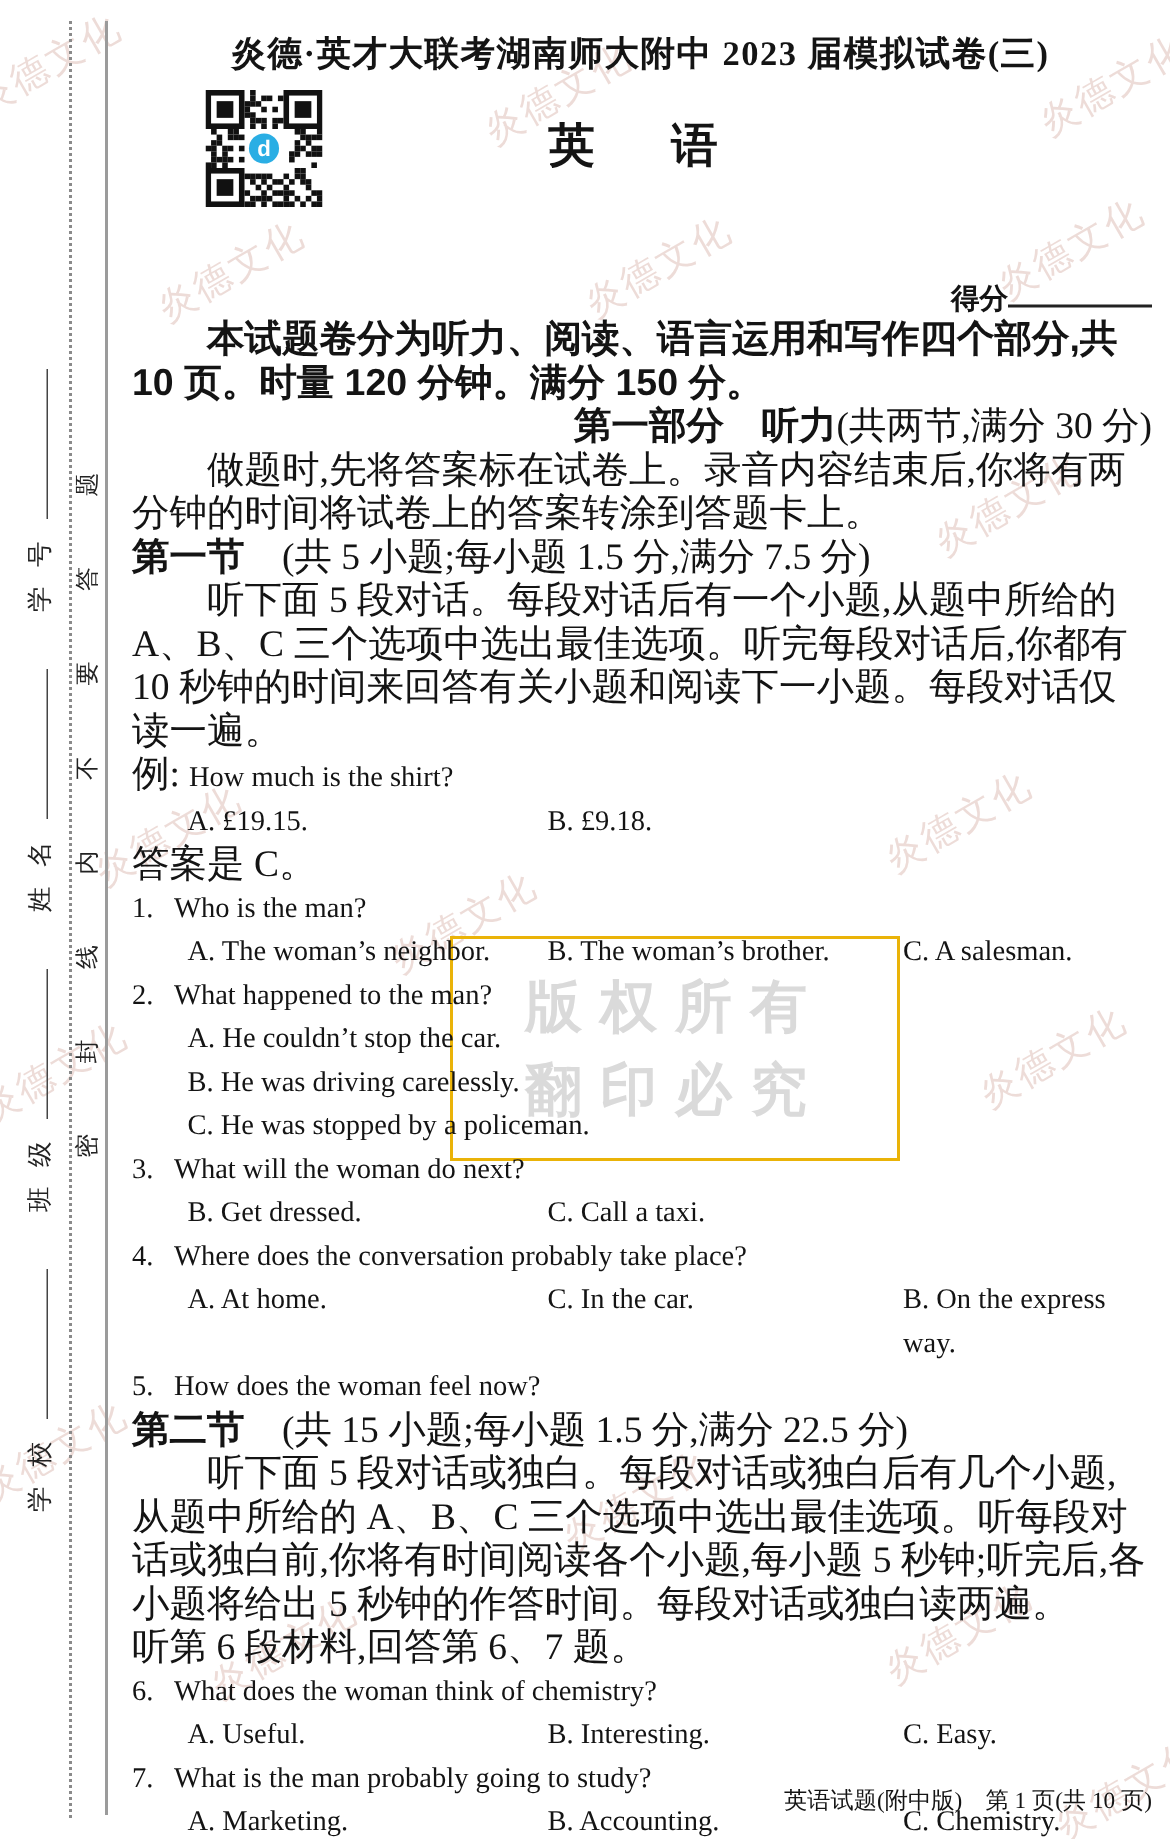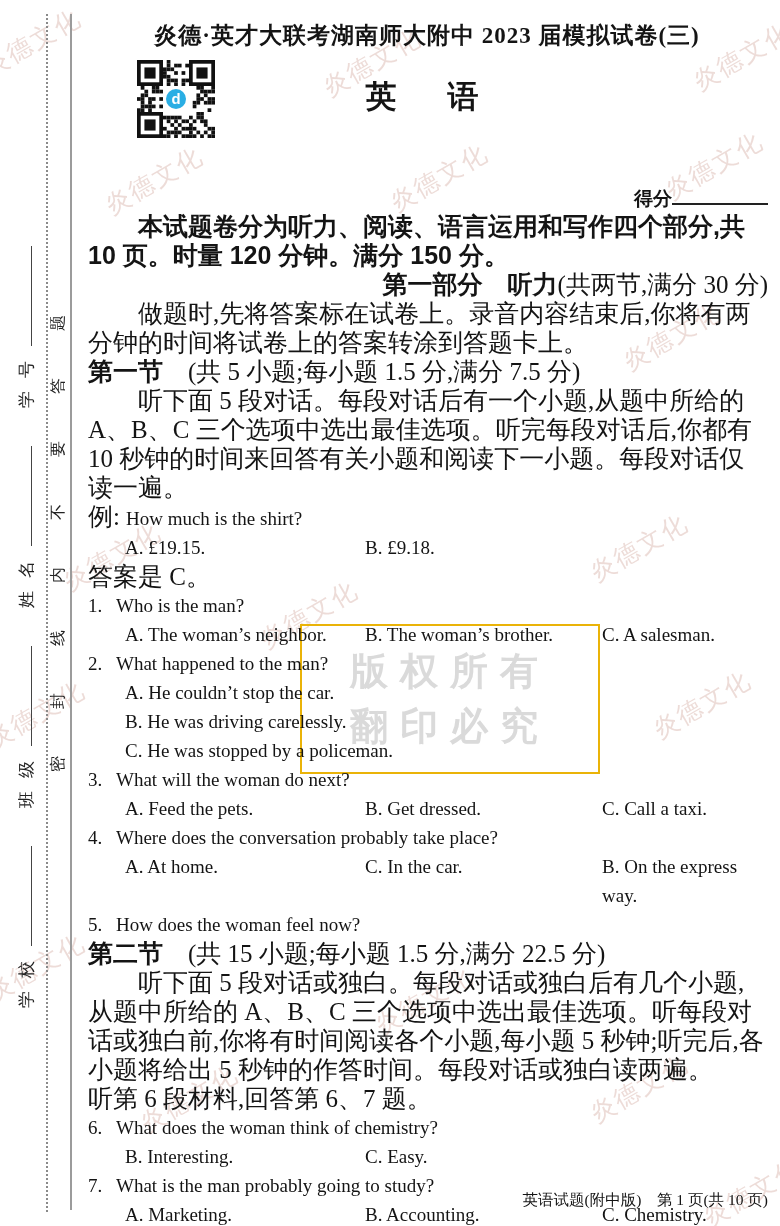--- a/index.html
+++ b/index.html
@@ -268,21 +268,20 @@
           <div><span class="q-num">2.</span><span>What happened to the man?</span></div>
           <div class="opts-stacked">
             <span class="opt">A. He couldn’t stop the car.</span>
             <span class="opt">B. He was driving carelessly.</span>
             <span class="opt">C. He was stopped by a policeman.</span>
           </div>
         </div>
         <div class="q">
           <div><span class="q-num">3.</span><span>What will the woman do next?</span></div>
           <div class="opts-inline">
-            <span class="opt">A. Feed the pets.</span>
             <span class="opt">B. Get dressed.</span>
             <span class="opt">C. Call a taxi.</span>
           </div>
         </div>
         <div class="q">
           <div><span class="q-num">4.</span><span>Where does the conversation probably take place?</span></div>
           <div class="opts-inline">
             <span class="opt">A. At home.</span>
             <span class="opt">C. In the car.</span>
             <span class="opt">B. On the express way.</span>
@@ -298,20 +297,21 @@
     </div>
 
     <p class="cn indent">听下面 5 段对话或独白。每段对话或独白后有几个小题,从题中所给的 A、B、C 三个选项中选出最佳选项。听每段对话或独白前,你将有时间阅读各个小题,每小题 5 秒钟;听完后,各小题将给出 5 秒钟的作答时间。每段对话或独白读两遍。</p>
 
     <div class="cn">听第 6 段材料,回答第 6、7 题。</div>
 
     <div id="s2-questions">
         <div class="q">
           <div><span class="q-num">6.</span><span>What does the woman think of chemistry?</span></div>
           <div class="opts-inline">
+            <span class="opt">A. Useful.</span>
             <span class="opt">B. Interesting.</span>
             <span class="opt">C. Easy.</span>
           </div>
         </div>
         <div class="q">
           <div><span class="q-num">7.</span><span>What is the man probably going to study?</span></div>
           <div class="opts-inline">
             <span class="opt">A. Marketing.</span>
             <span class="opt">B. Accounting.</span>
             <span class="opt">C. Chemistry.</span>

